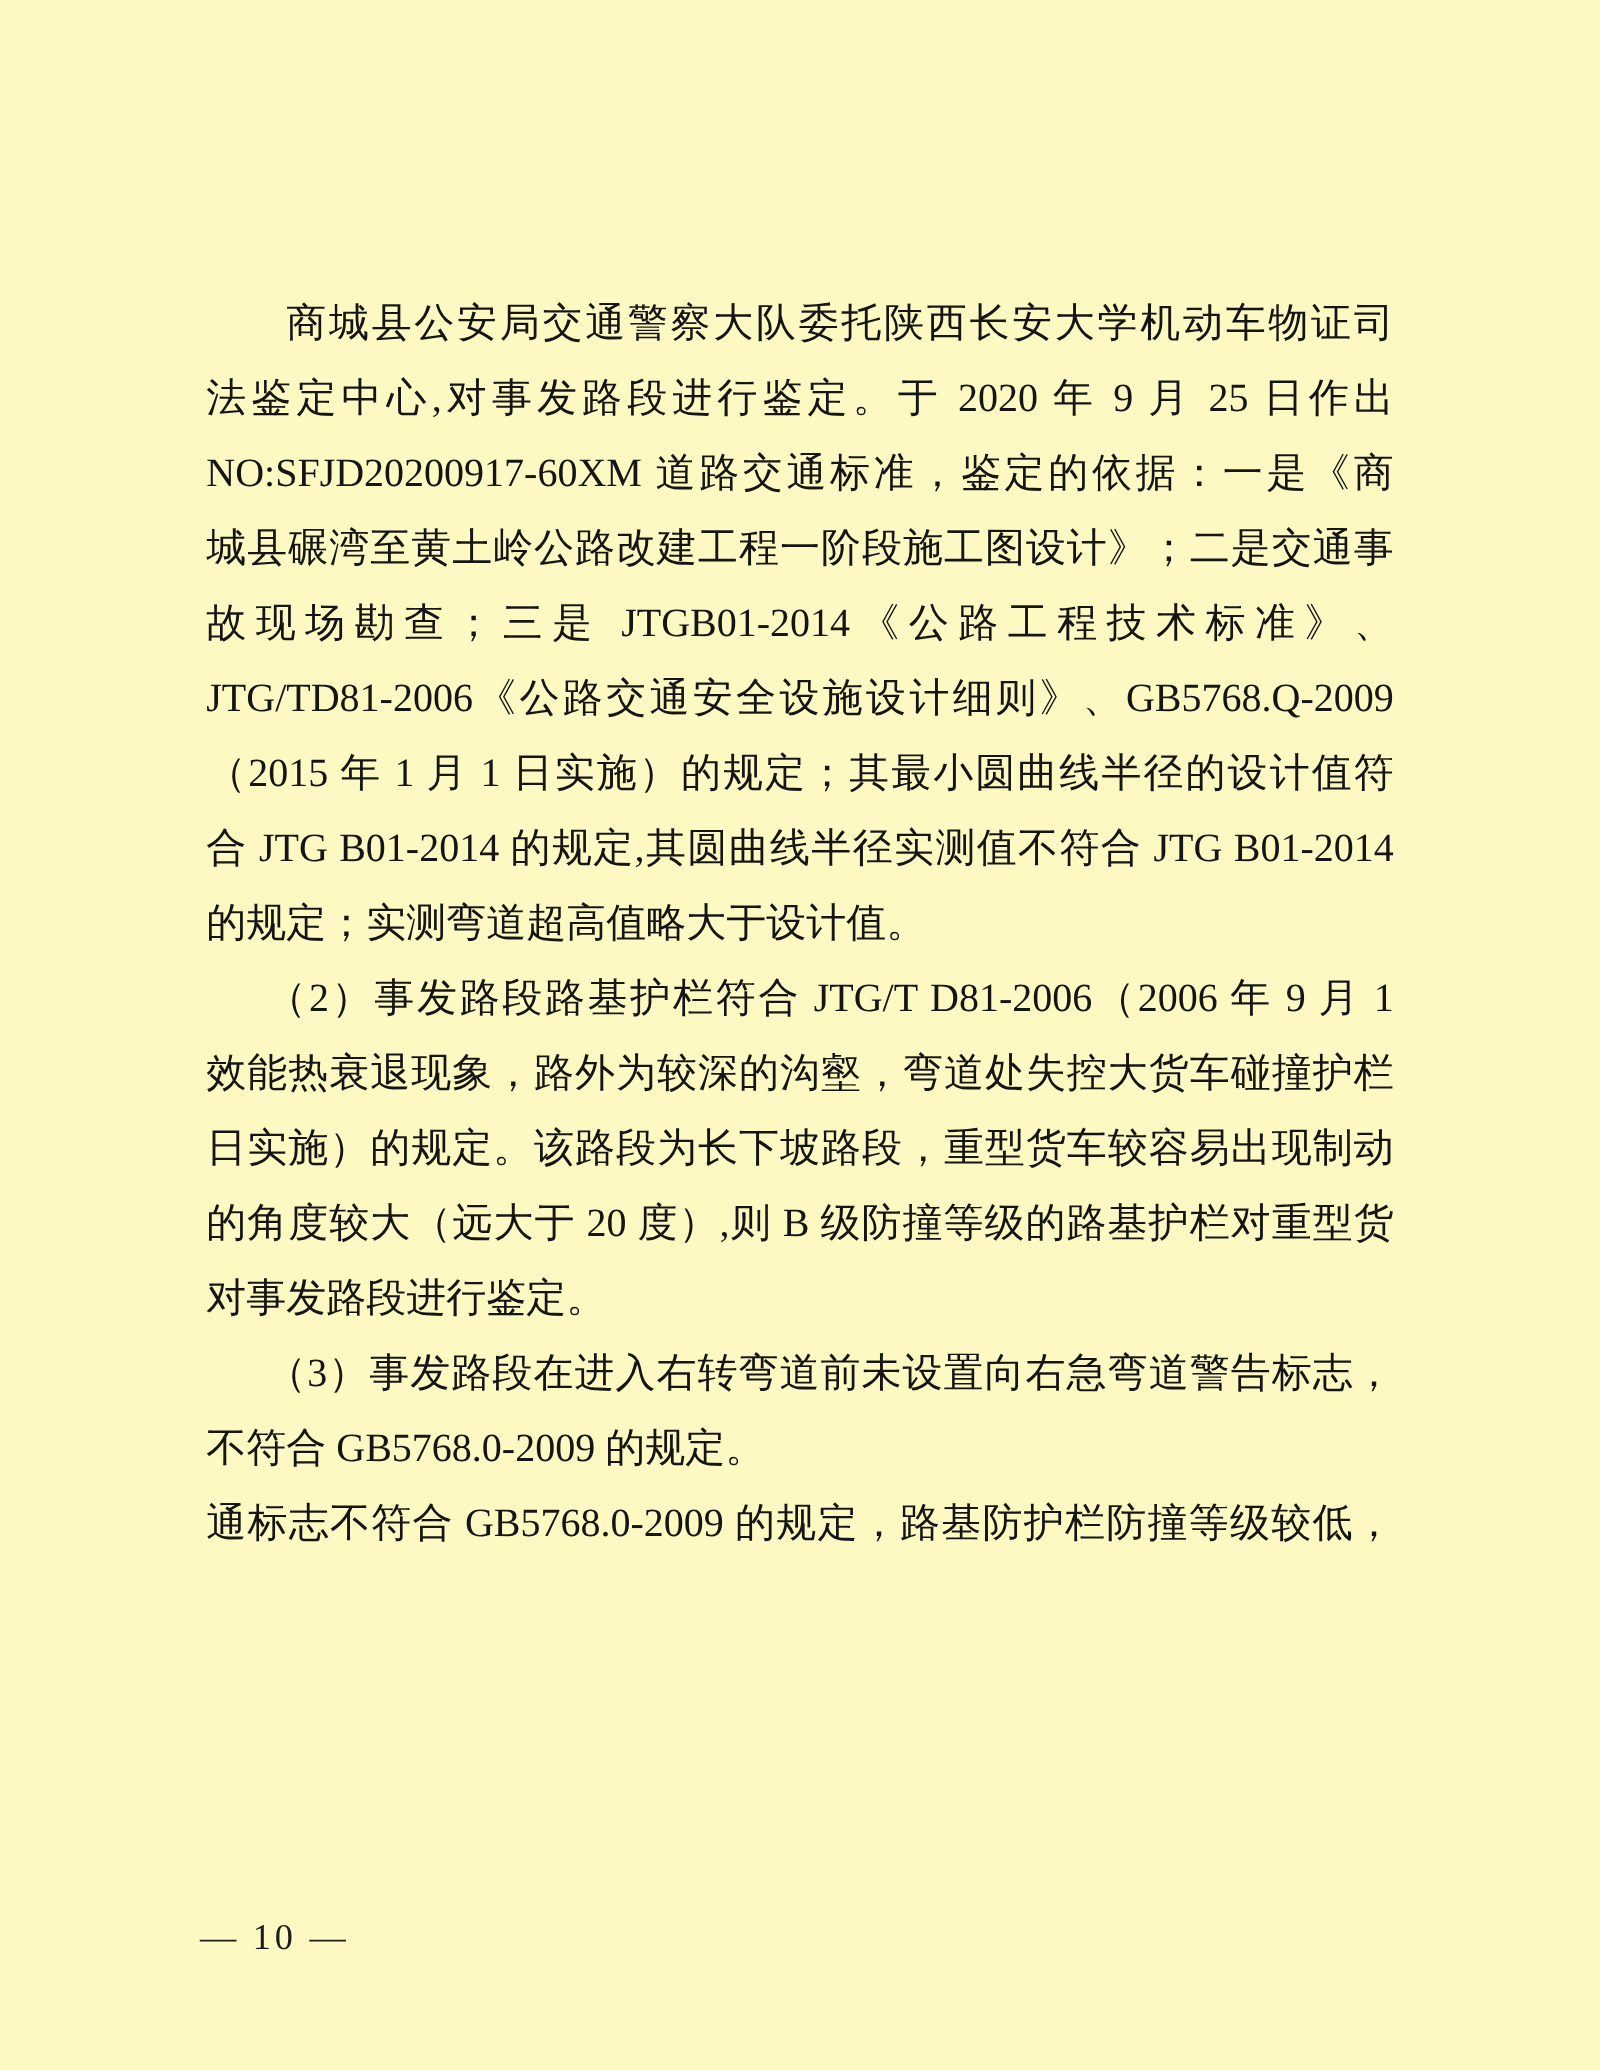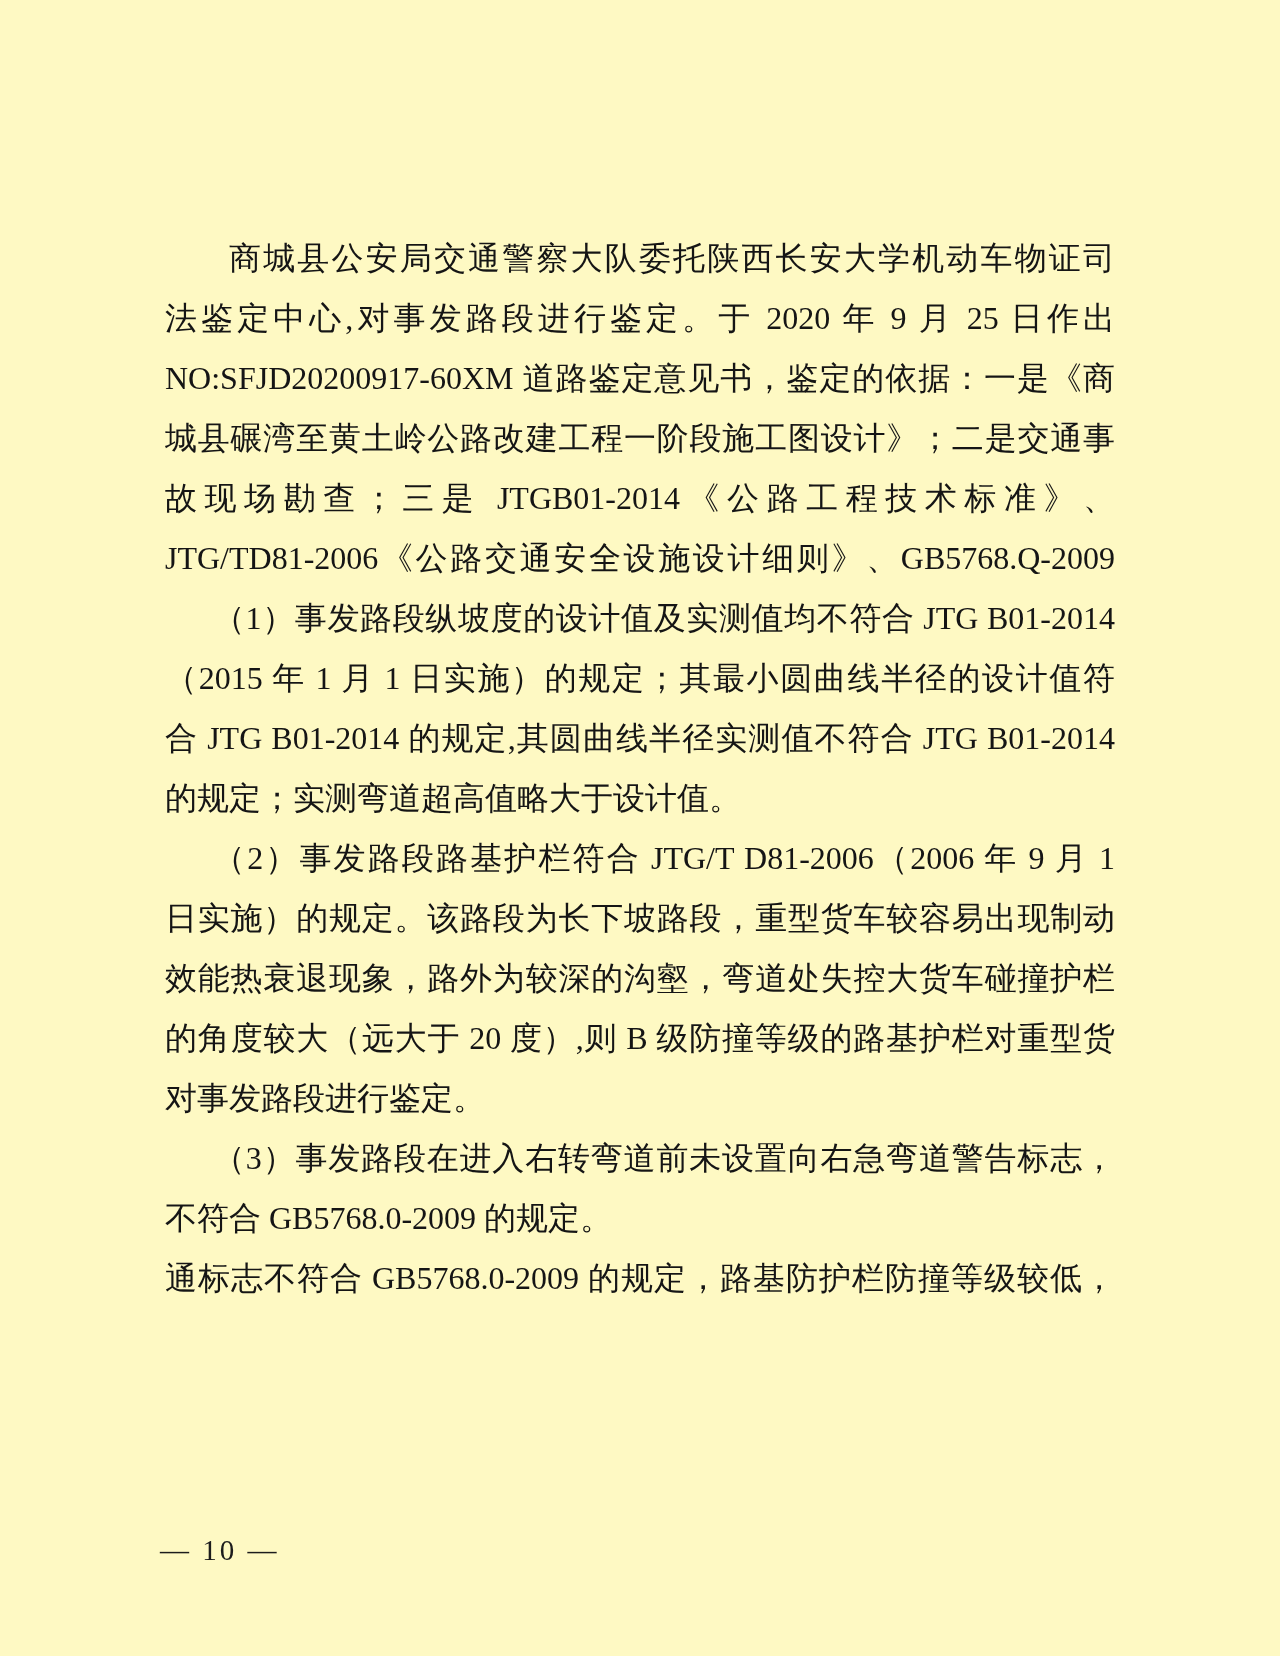--- a/index.html
+++ b/index.html
@@ -47,31 +47,30 @@
     text-align: center;
   }
 </style>
 </head>
 <body>
 
 <div class="page">
   <div class="content">
     <div class="line indent-2">商城县公安局交通警察大队委托陕西长安大学机动车物证司</div>
     <div class="line">法鉴定中心,对事发路段进行鉴定。于 2020 年 9 月 25 日作出</div>
-    <div class="line">NO:SFJD20200917-60XM 道路鉴定意见书，鉴定的依据：一是《商</div>
+    <div class="line">NO:SFJD20200917-60XM 道路交通标准，鉴定的依据：一是《商</div>
     <div class="line">城县碾湾至黄土岭公路改建工程一阶段施工图设计》；二是交通事</div>
     <div class="line">故现场勘查；三是 JTGB01-2014《公路工程技术标准》、</div>
     <div class="line">JTG/TD81-2006《公路交通安全设施设计细则》、GB5768.Q-2009《道</div>
-    <div class="line indent-paren">（1）事发路段纵坡度的设计值及实测值均不符合 JTG B01-2014</div>
     <div class="line">（2015 年 1 月 1 日实施）的规定；其最小圆曲线半径的设计值符</div>
     <div class="line">合 JTG B01-2014 的规定,其圆曲线半径实测值不符合 JTG B01-2014</div>
     <div class="line short">的规定；实测弯道超高值略大于设计值。</div>
     <div class="line indent-paren">（2）事发路段路基护栏符合 JTG/T D81-2006（2006 年 9 月 1</div>
+    <div class="line">效能热衰退现象，路外为较深的沟壑，弯道处失控大货车碰撞护栏</div>
     <div class="line">日实施）的规定。该路段为长下坡路段，重型货车较容易出现制动</div>
-    <div class="line">效能热衰退现象，路外为较深的沟壑，弯道处失控大货车碰撞护栏</div>
     <div class="line">的角度较大（远大于 20 度）,则 B 级防撞等级的路基护栏对重型货</div>
     <div class="line short">对事发路段进行鉴定。</div>
     <div class="line indent-paren">（3）事发路段在进入右转弯道前未设置向右急弯道警告标志，</div>
     <div class="line short">不符合 GB5768.0-2009 的规定。</div>
     <div class="line">通标志不符合 GB5768.0-2009 的规定，路基防护栏防撞等级较低，</div>
   </div>
   <div class="page-number">— 10 —</div>
 </div>
 
 </body></html>

